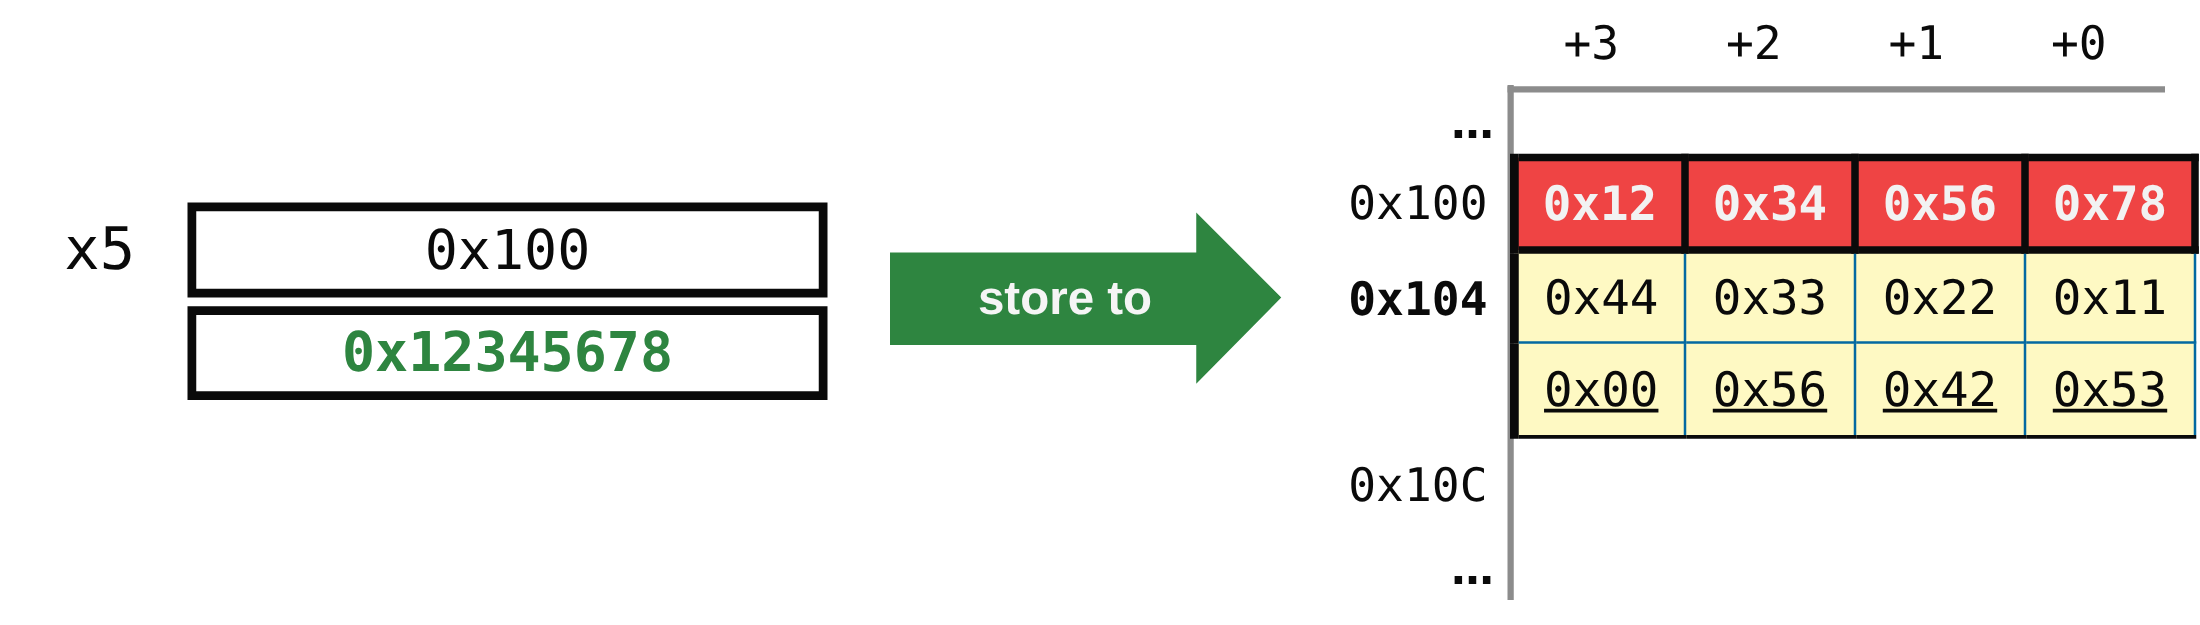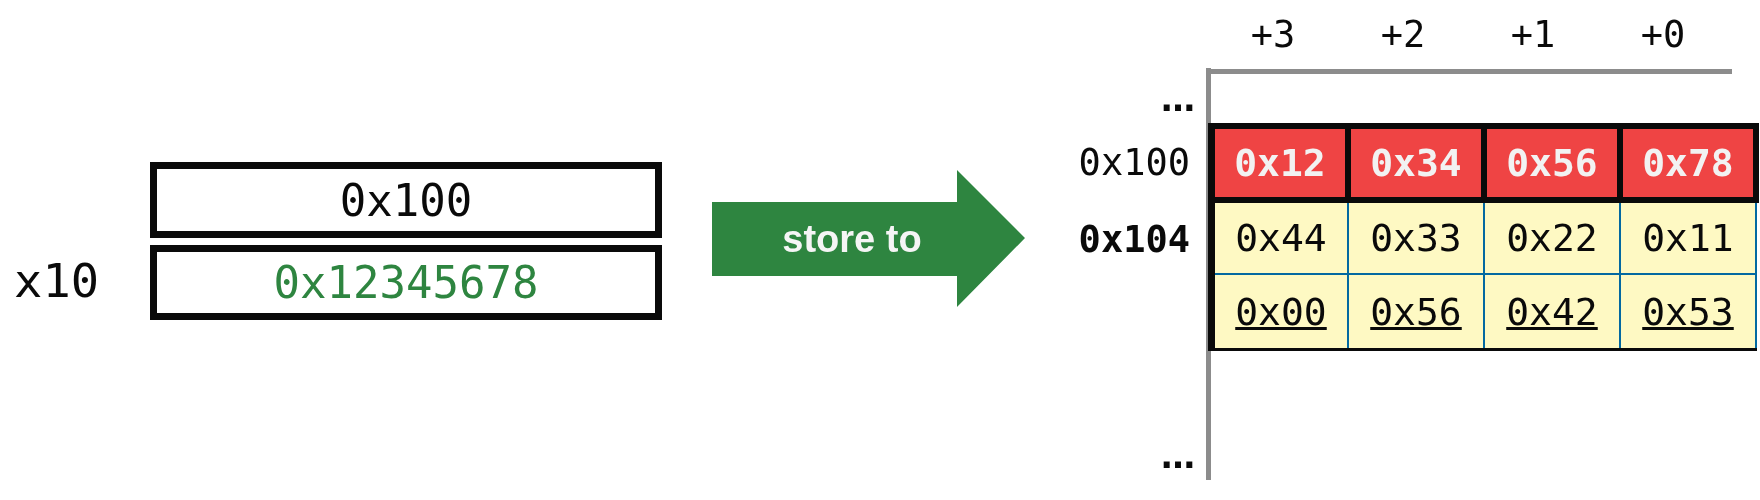--- a/index.html
+++ b/index.html
@@ -15,21 +15,21 @@
   .reg-label.x5{left:0;width:108px;top:175px;}
   .reg-label.x10{left:0;width:99px;top:256px;}
   .reg-box{
     position:absolute;left:150px;width:512px;box-sizing:border-box;
     border:7px solid #0a0a0a;background:#ffffff;
     display:flex;align-items:center;justify-content:center;
   }
   .reg-box.box1{top:162px;height:76px;}
   .reg-box.box2{top:245px;height:75px;}
   .reg-value{font-size:44px;color:#0a0a0a;}
-  .reg-value.green{color:#2e8540;font-weight:normal;}
+  .reg-value.green{color:#2e8540;font-weight:bold;}
   
   .store-arrow{position:absolute;left:710px;top:168px;}
   .store-arrow text{
     font-family:"Liberation Sans", sans-serif;font-weight:bold;font-size:38px;
   }
   
   .mem-header{
     position:absolute;top:12px;height:44px;width:130px;
     display:flex;align-items:center;justify-content:center;
     font-size:37px;color:#0a0a0a;
@@ -69,25 +69,25 @@
   .mem-table tr.hl td{height:68px;}
   .mem-table tr.w1 td{height:70px;}
   .mem-table tr.w2 td{height:72px;}
   .mem-table tr.w3 td{height:73px;border-bottom:3px solid #0a0a0a;text-decoration:underline;}
 </style>
 </head>
 <body>
 
 <div class="canvas">
 
+  <div class="reg-label x5">x5</div>
   <div class="reg-box box1">
     <span class="reg-value">0x100</span>
   </div>
 
-  <div class="reg-label x10">x10</div>
   <div class="reg-box box2">
     <span class="reg-value green">0x12345678</span>
   </div>
 
   <svg class="store-arrow" width="320" height="142" viewBox="0 0 320 142">
     <polygon points="2,34 247,34 247,2 315,70 247,139 247,108 2,108" fill="#2e8540"></polygon>
     <text x="142" y="71" text-anchor="middle" dominant-baseline="central" fill="#f5f5f5">store to</text>
   </svg>
 
   <div class="mem-header" style="left:1208px">+3</div>
@@ -96,20 +96,21 @@
   <div class="mem-header" style="left:1598px">+0</div>
 
   <div class="gray-hline"></div>
   <div class="gray-vline"></div>
 
   <div class="dots top">…</div>
   <div class="dots bottom">…</div>
 
   <div class="row-label r0">0x100</div>
   <div class="row-label r1">0x104</div>
+  <div class="row-label r3">0x10C</div>
 
   <table class="mem-table">
     <tbody>
         <tr class="hl">
       <td>0x12</td>
       <td>0x34</td>
       <td>0x56</td>
       <td>0x78</td>
     </tr>
     <tr class="w1">

